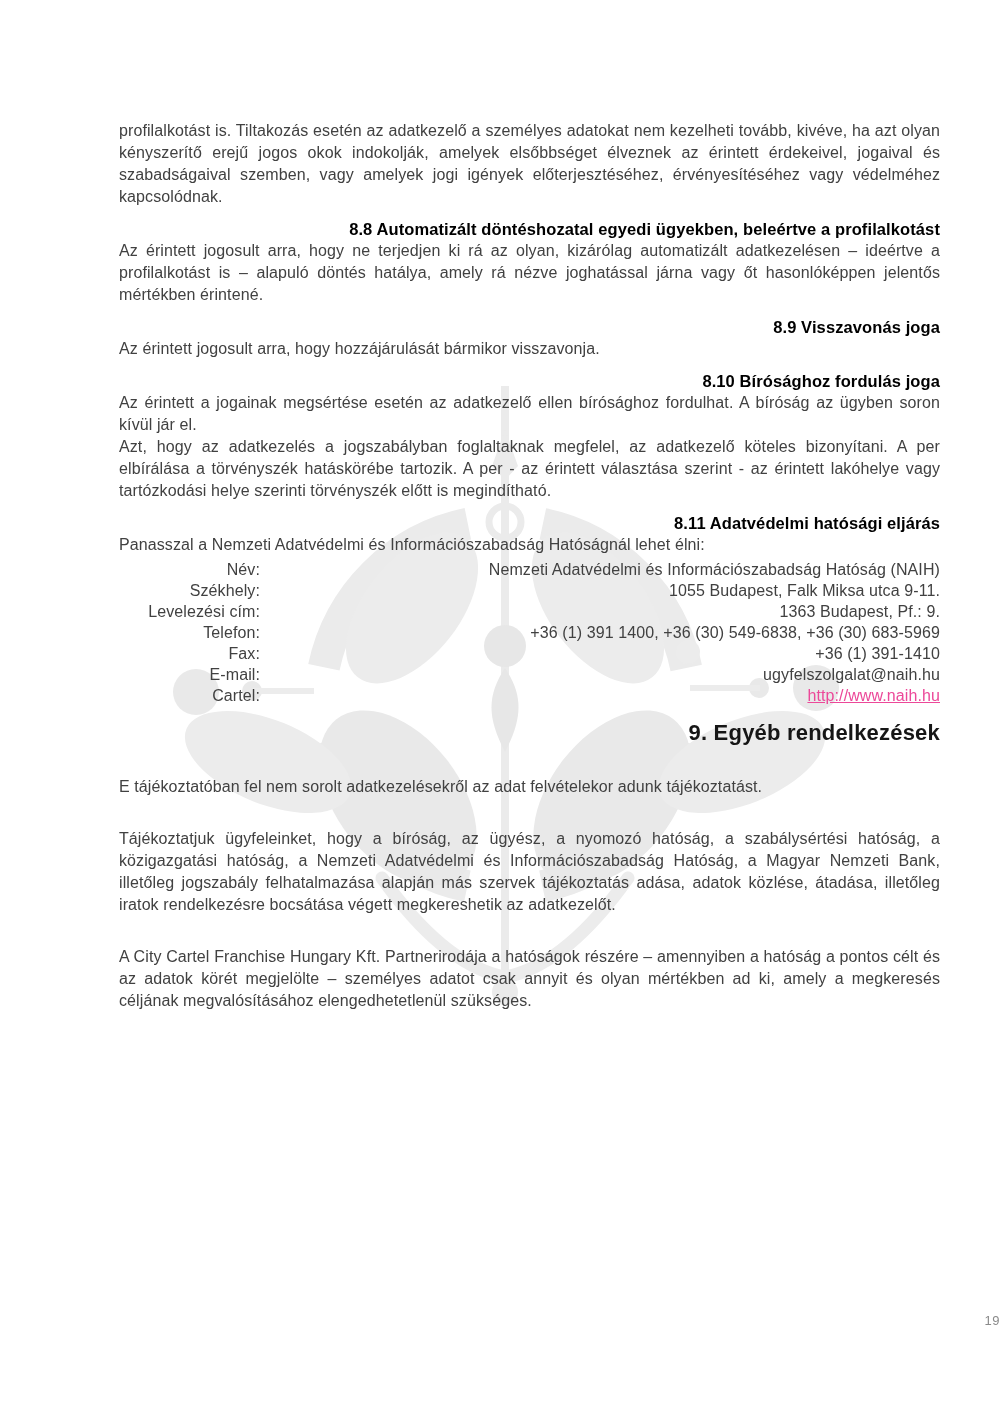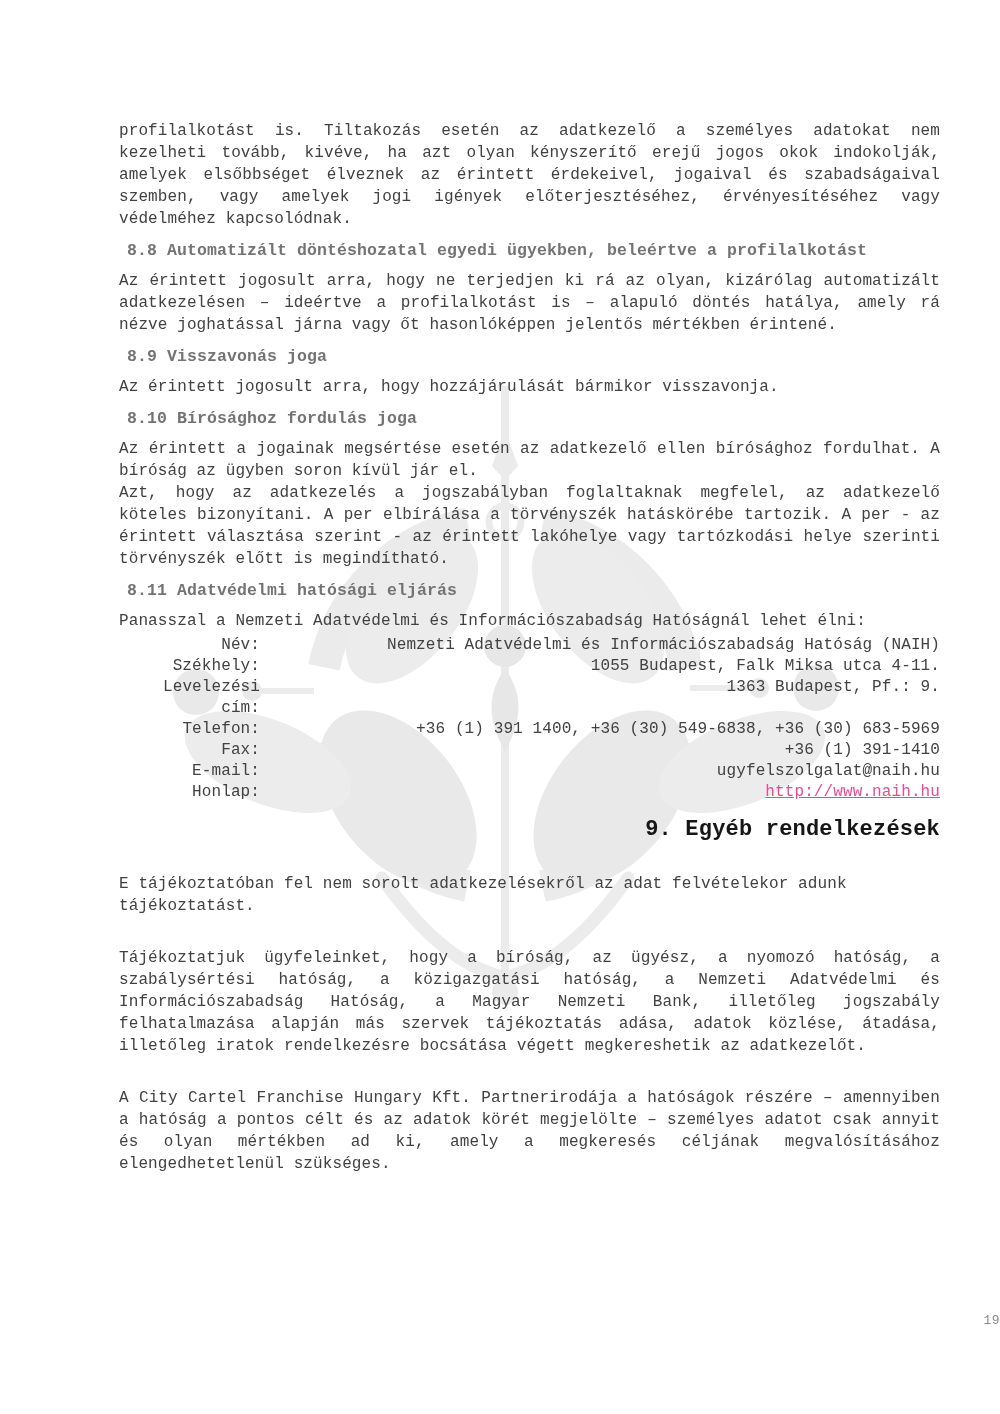--- a/index.html
+++ b/index.html
@@ -1,37 +1,38 @@
 <!DOCTYPE html>
 <html><head>
 <meta charset="utf-8">
 <style>
   html,body{margin:0;padding:0;background:#ffffff;}
   .page{
     position:relative;
     width:1000px;height:1414px;
     background:#ffffff;
     overflow:hidden;
-    font-family:Liberation Mono, monospace;
+    font-family:Liberation Sans, sans-serif;
     color:#414141;
   }
   .watermark{
     position:absolute;left:0;top:0;width:1000px;height:1414px;
     pointer-events:none;
   }
   .content{
     position:absolute;left:119px;top:120px;width:821px;
     font-size:16px;line-height:22px;letter-spacing:.1px;
   }
   p{margin:0;}
   .just{text-align:justify;}
   .sec{margin-top:10px;}
   .h8{
-    margin:8px;font-size:16.5px;line-height:22px;font-weight:700;color:#737373;
+    margin:0;font-size:16.5px;line-height:22px;font-weight:700;color:#000000;
     letter-spacing:.1px;
+    text-align:right;
   }
   .h9{
     margin:14px 0 0 0;font-size:22px;line-height:26px;font-weight:800;color:#161616;
     letter-spacing:.2px;
     text-align:right;
   }
   .contact-table{margin-top:3px;}
   .contact-row{display:flex;line-height:21px;text-align:right;}
   .contact-label{width:141px;flex:0 0 141px;}
   .contact-value{flex:1;}
@@ -104,40 +105,40 @@
       <p class="h8">8.11 Adatvédelmi hatósági eljárás</p>
       <p>Panasszal a Nemzeti Adatvédelmi és Információszabadság Hatóságnál lehet élni:</p>
 
       <div class="contact-table">
         <div class="contact-row">
           <span class="contact-label">Név:</span>
           <span class="contact-value">Nemzeti Adatvédelmi és Információszabadság Hatóság (NAIH)</span>
         </div>
         <div class="contact-row">
           <span class="contact-label">Székhely:</span>
-          <span class="contact-value">1055 Budapest, Falk Miksa utca 4-11.</span>
+          <span class="contact-value">1055 Budapest, Falk Miksa utca 9-11.</span>
         </div>
         <div class="contact-row">
           <span class="contact-label">Levelezési cím:</span>
           <span class="contact-value">1363 Budapest, Pf.: 9.</span>
         </div>
         <div class="contact-row">
           <span class="contact-label">Telefon:</span>
           <span class="contact-value">+36 (1) 391 1400, +36 (30) 549-6838, +36 (30) 683-5969</span>
         </div>
         <div class="contact-row">
           <span class="contact-label">Fax:</span>
           <span class="contact-value">+36 (1) 391-1410</span>
         </div>
         <div class="contact-row">
           <span class="contact-label">E-mail:</span>
           <span class="contact-value">ugyfelszolgalat@naih.hu</span>
         </div>
         <div class="contact-row">
-          <span class="contact-label">Honlap:</span>
+          <span class="contact-label">Cartel:</span>
           <span class="contact-value"><a class="weblink" href="#">http://www.naih.hu</a></span>
         </div>
       </div>
     </div>
 
     <div>
       <p class="h9">9. Egyéb rendelkezések</p>
       <p class="sec9-p">E tájékoztatóban fel nem sorolt adatkezelésekről az adat felvételekor adunk tájékoztatást.</p>
       <p class="sec9-p just">Tájékoztatjuk ügyfeleinket, hogy a bíróság, az ügyész, a nyomozó hatóság, a szabálysértési hatóság, a közigazgatási hatóság, a Nemzeti Adatvédelmi és Információszabadság Hatóság, a Magyar Nemzeti Bank, illetőleg jogszabály felhatalmazása alapján más szervek tájékoztatás adása, adatok közlése, átadása, illetőleg iratok rendelkezésre bocsátása végett megkereshetik az adatkezelőt.</p>
       <p class="sec9-p just">A City Cartel Franchise Hungary Kft. Partnerirodája a hatóságok részére – amennyiben a hatóság a pontos célt és az adatok körét megjelölte – személyes adatot csak annyit és olyan mértékben ad ki, amely a megkeresés céljának megvalósításához elengedhetetlenül szükséges.</p>

